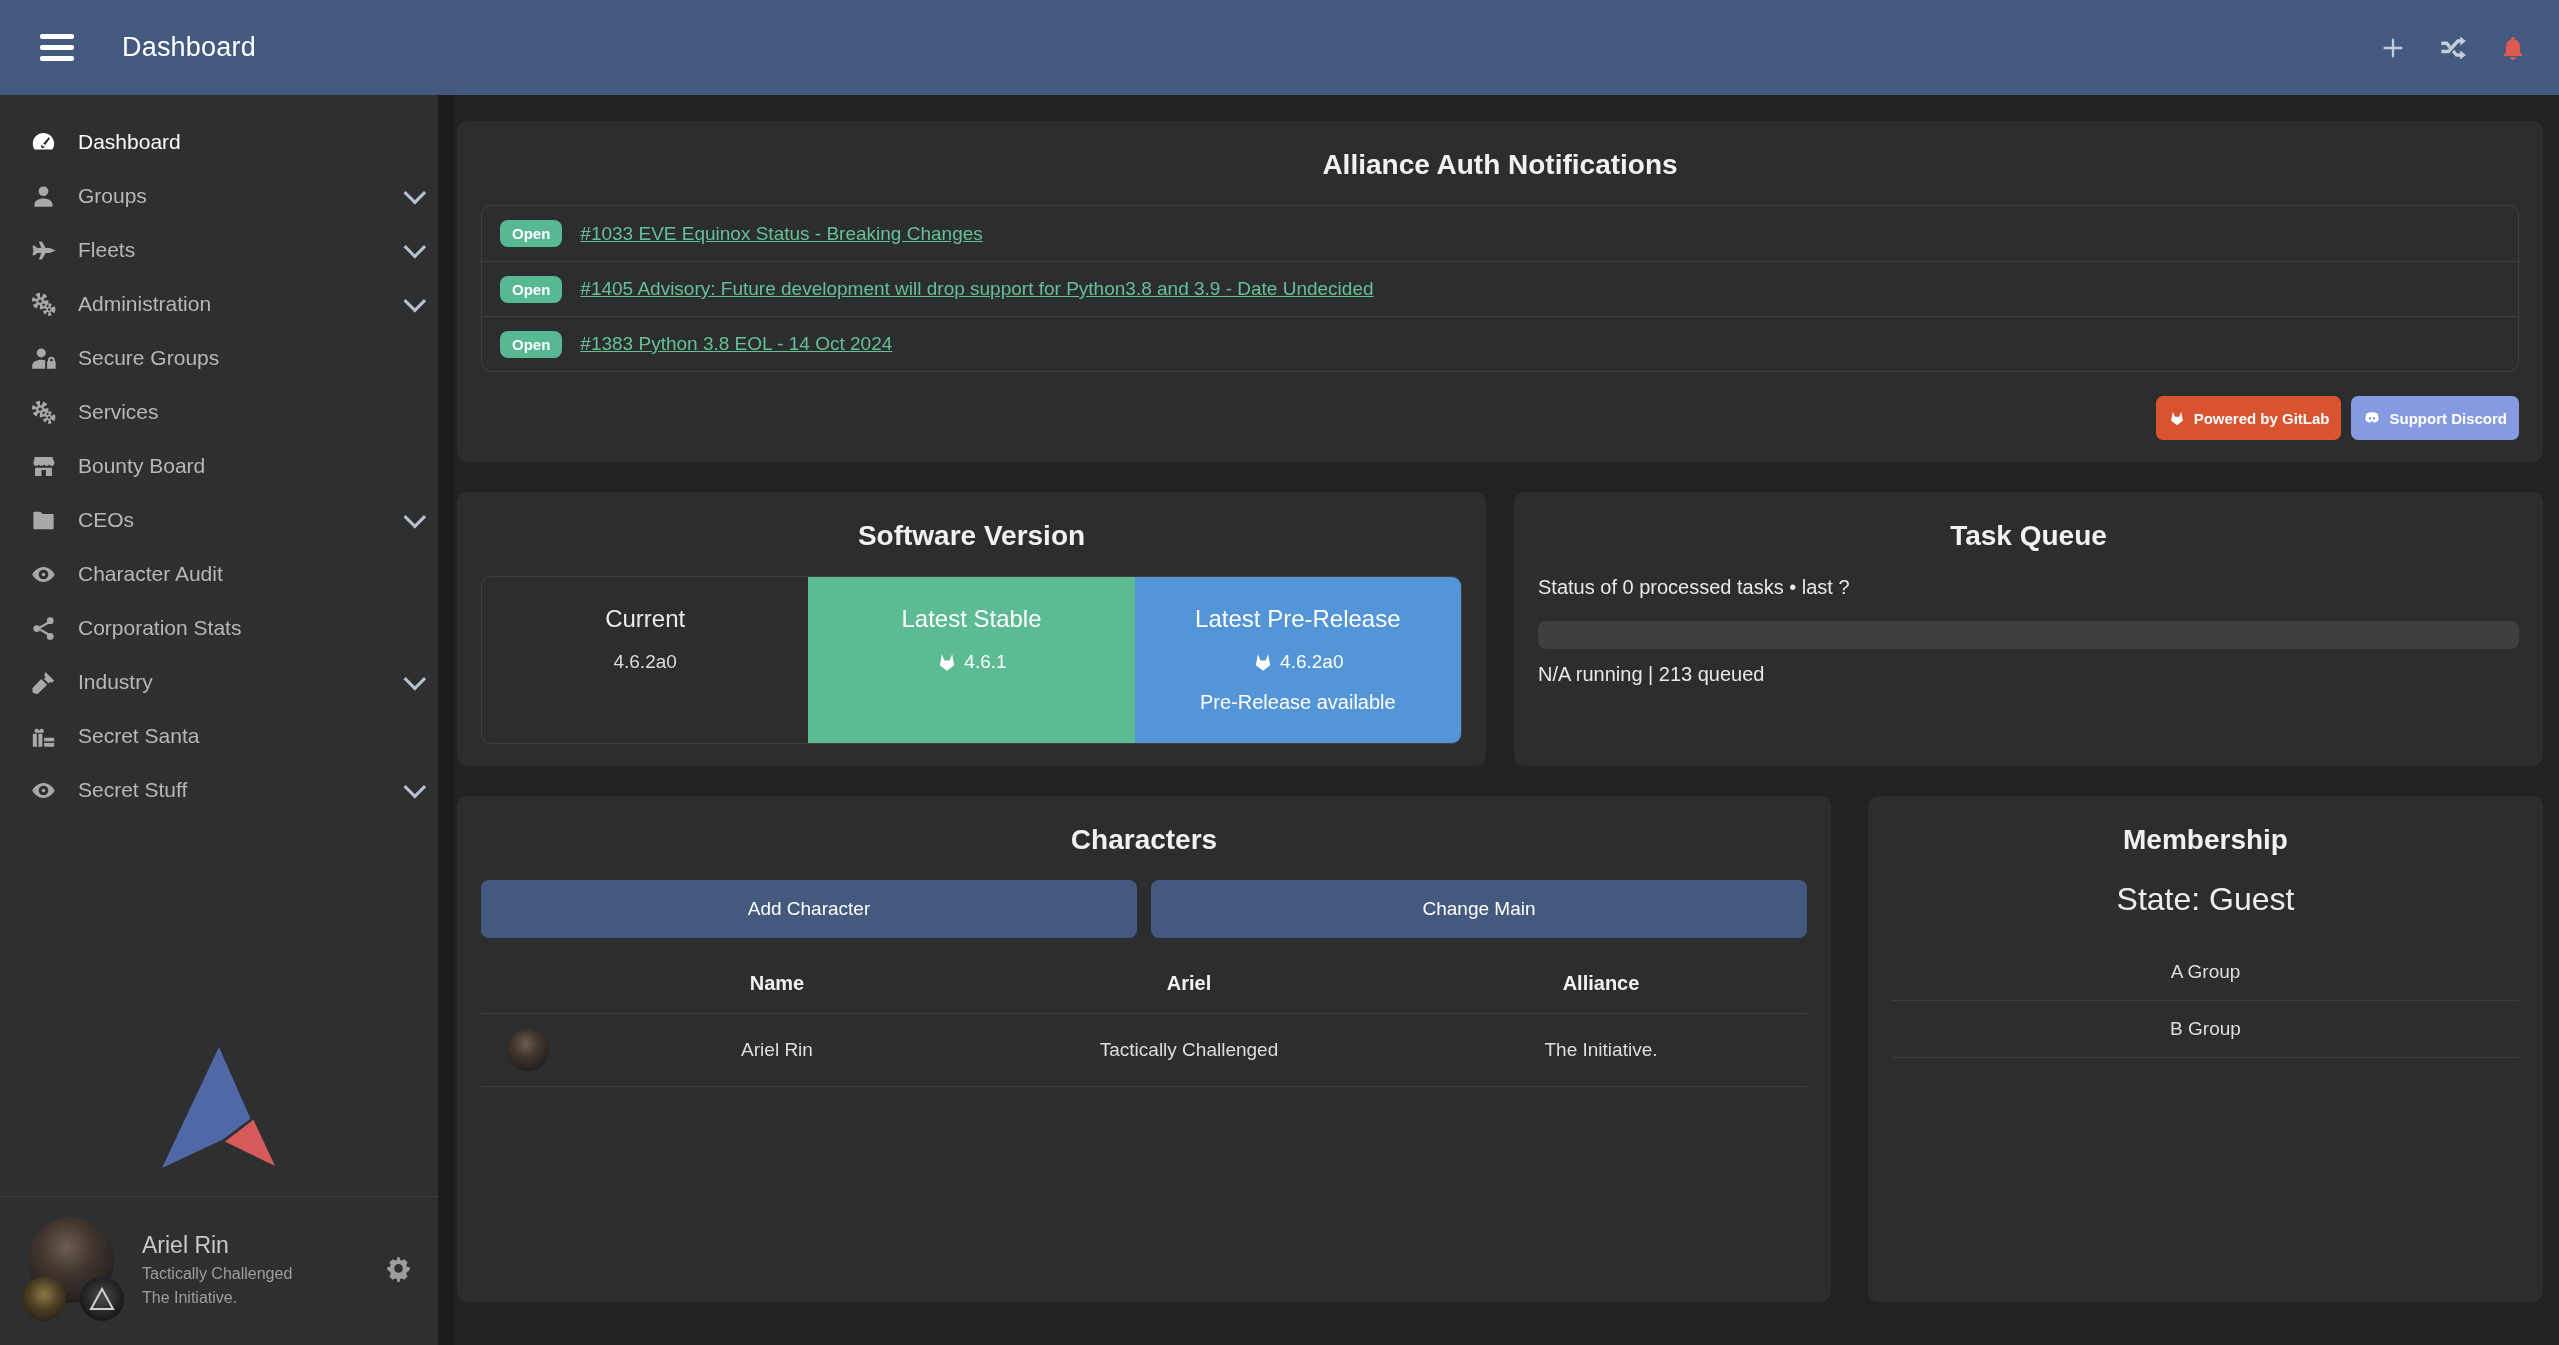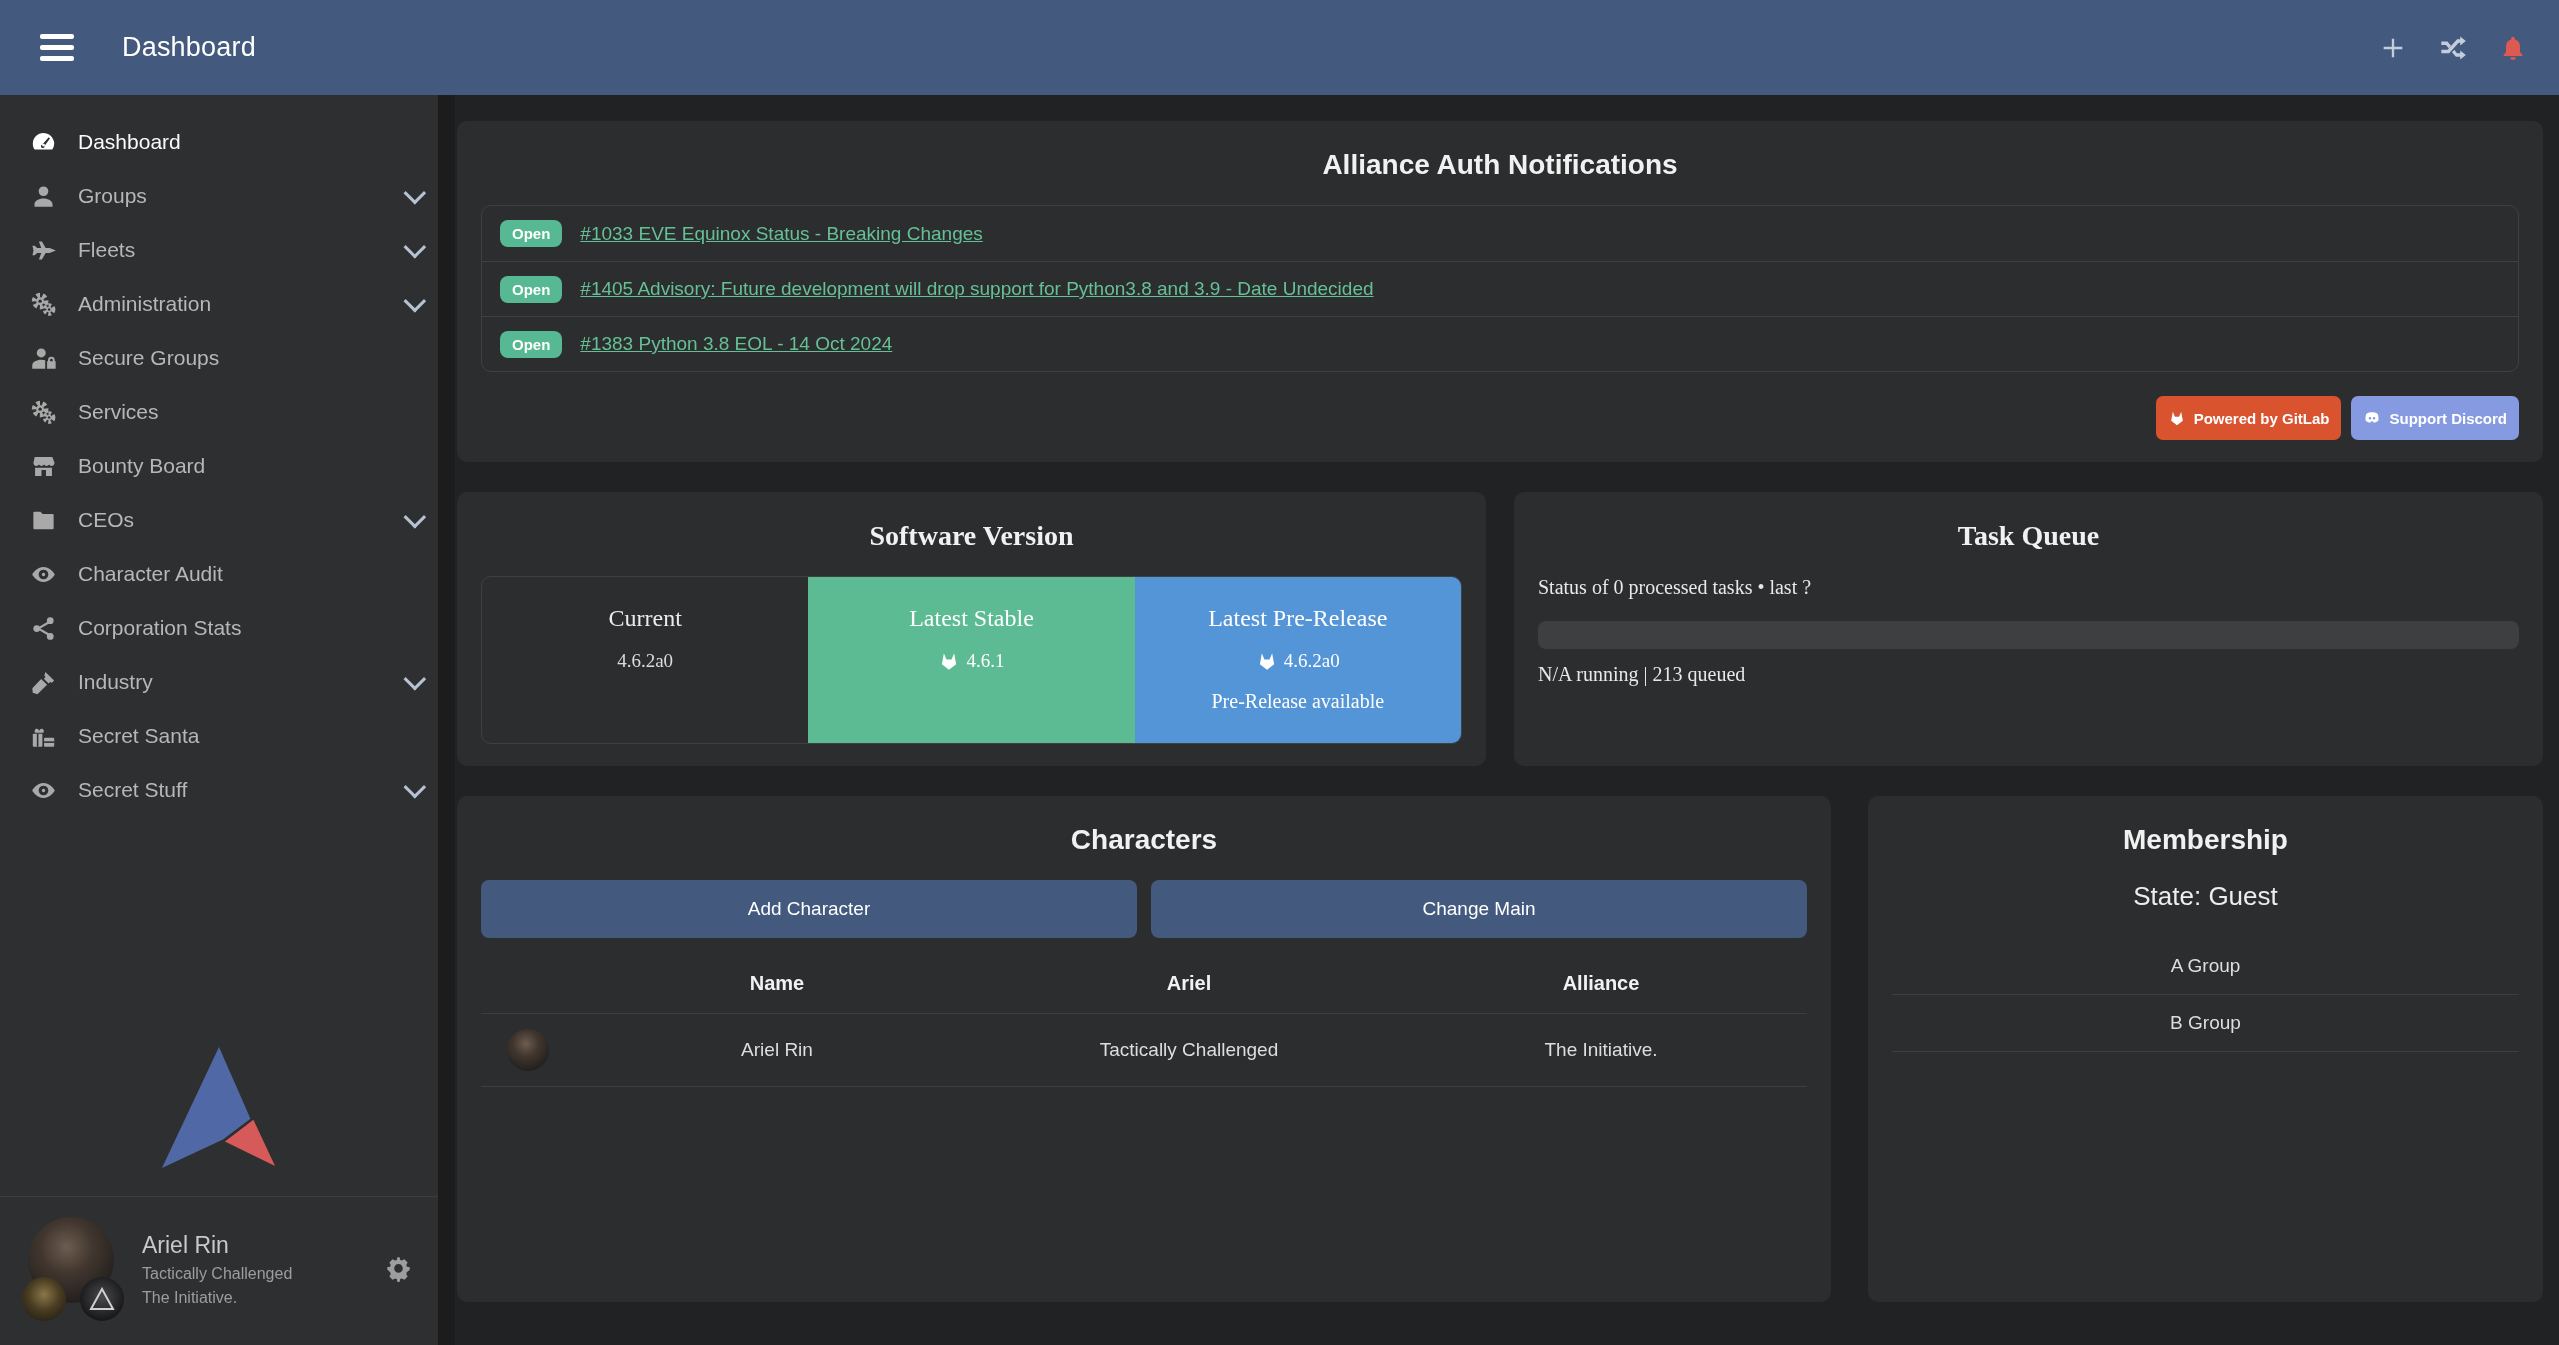--- a/index.html
+++ b/index.html
@@ -63,21 +63,21 @@
   .notif-row + .notif-row{border-top:1px solid var(--border);}
   .badge-open{background:var(--badge-green); color:#fff; font-weight:700; font-size:15px; padding:6px 12px; border-radius:8px; line-height:1;}
   .notif-link{color:var(--link-green); text-decoration:underline; font-size:19px; cursor:pointer;}
   .badge-row{display:flex; justify-content:flex-end; gap:10px; margin-top:24px;}
   .shield{display:inline-flex; align-items:center; gap:8px; color:#fff; font-weight:700; font-size:15px; height:44px; padding:0 12px; border-radius:7px; cursor:pointer;}
   .shield svg{width:18px; height:18px; fill:#fff;}
   .shield.gitlab{background:var(--gitlab-orange);}
   .shield.discord{background:var(--discord-blurple);}
 
   
-  .row2{display:flex; gap:28px;font-family:Liberation Serif, serif;}
+  .row2{display:flex; gap:28px;}
   .row2 .card{flex:1;}
   .version-grid{display:flex; border:1px solid var(--border); border-radius:10px; overflow:hidden; height:168px; margin-top:2px;}
   .vcell{flex:1; display:flex; flex-direction:column; align-items:center; padding-top:28px; gap:18px;}
   .vcell .vlabel{font-size:24px; color:#eceaea; font-weight:500;}
   .vcell .vver{font-size:19px; display:inline-flex; align-items:center; gap:6px;}
   .vcell .vver svg{width:22px; height:22px; fill:#fff;}
   .vcell.stable{background:var(--stable-green);}
   .vcell.stable .vlabel,.vcell.stable .vver{color:#fff;}
   .vcell.pre{background:var(--pre-blue);}
   .vcell.pre .vlabel,.vcell.pre .vver,.vcell.pre .vnote{color:#fff;}
@@ -95,21 +95,21 @@
   .btn-row{display:flex; gap:14px; margin:10px 0 24px;}
   .btn{flex:1; height:58px; background:var(--button-blue); color:#fff; font-size:19px; border:none; border-radius:8px; cursor:pointer; font-family:inherit;}
   .char-grid{display:grid; grid-template-columns:90px 1fr 1fr 1fr; align-items:center;}
   .char-head{padding:10px 0 18px;}
   .char-head .hcell{text-align:center; font-size:20px; font-weight:700; color:#f2f2f2;}
   .char-row{border-top:1px solid #3c3e40; border-bottom:1px solid #3c3e40; padding:15px 0;}
   .char-row .ccell{text-align:center; font-size:19px; color:#dedede;}
   .row-avatar{width:42px; height:42px; border-radius:50%; margin-left:26px;
     background:radial-gradient(circle at 45% 35%, #6d5c50 0%, #42372f 35%, #23201e 75%, #15110e 100%);}
 
-  .state-line{text-align:center; font-size:26px; color:#ededed; margin:25px 0 26px;}
+  .state-line{text-align:center; font-size:32px; color:#ededed; margin:25px 0 26px;}
   .group-row{text-align:center; font-size:19px; color:#dedede; padding:17px 0; border-bottom:1px solid #3c3e40;}
 </style>
 </head>
 <body>
 
 <header class="topbar">
   <div class="hamburger">
     <span></span>
       <span></span>
       <span></span>

